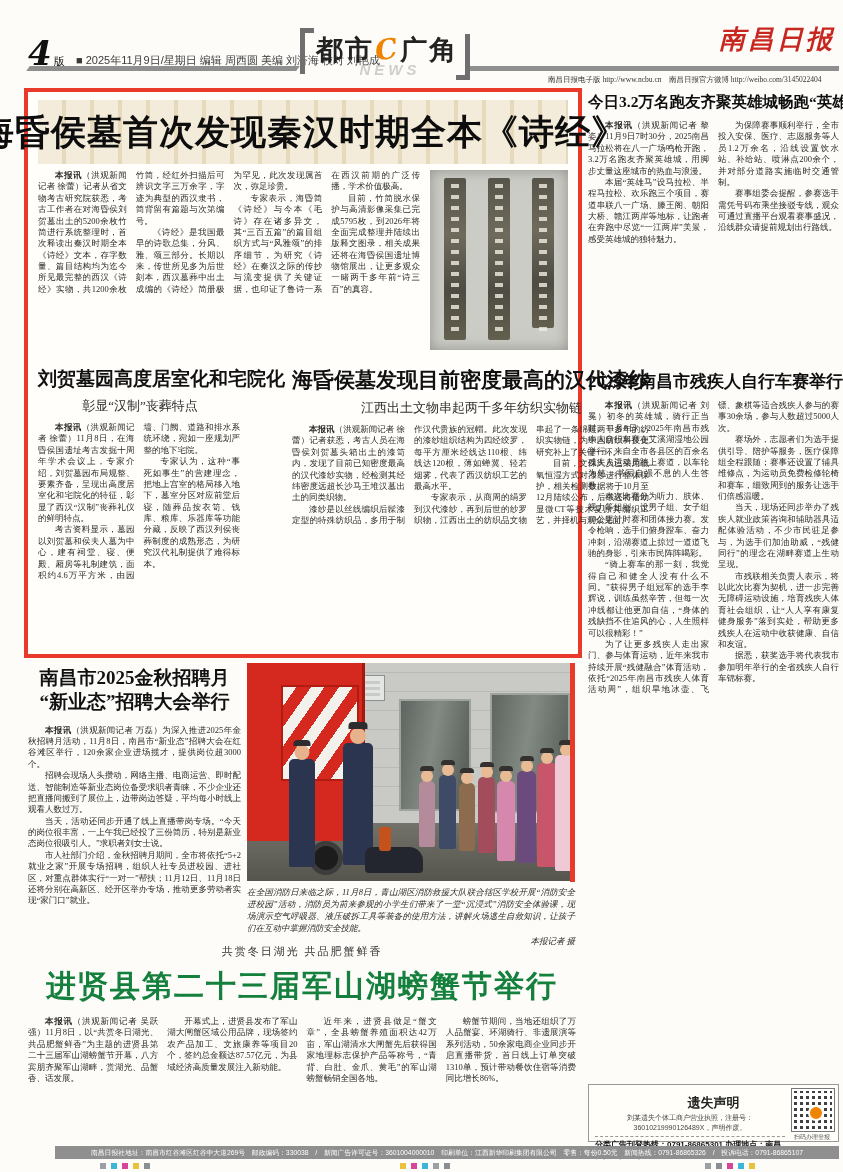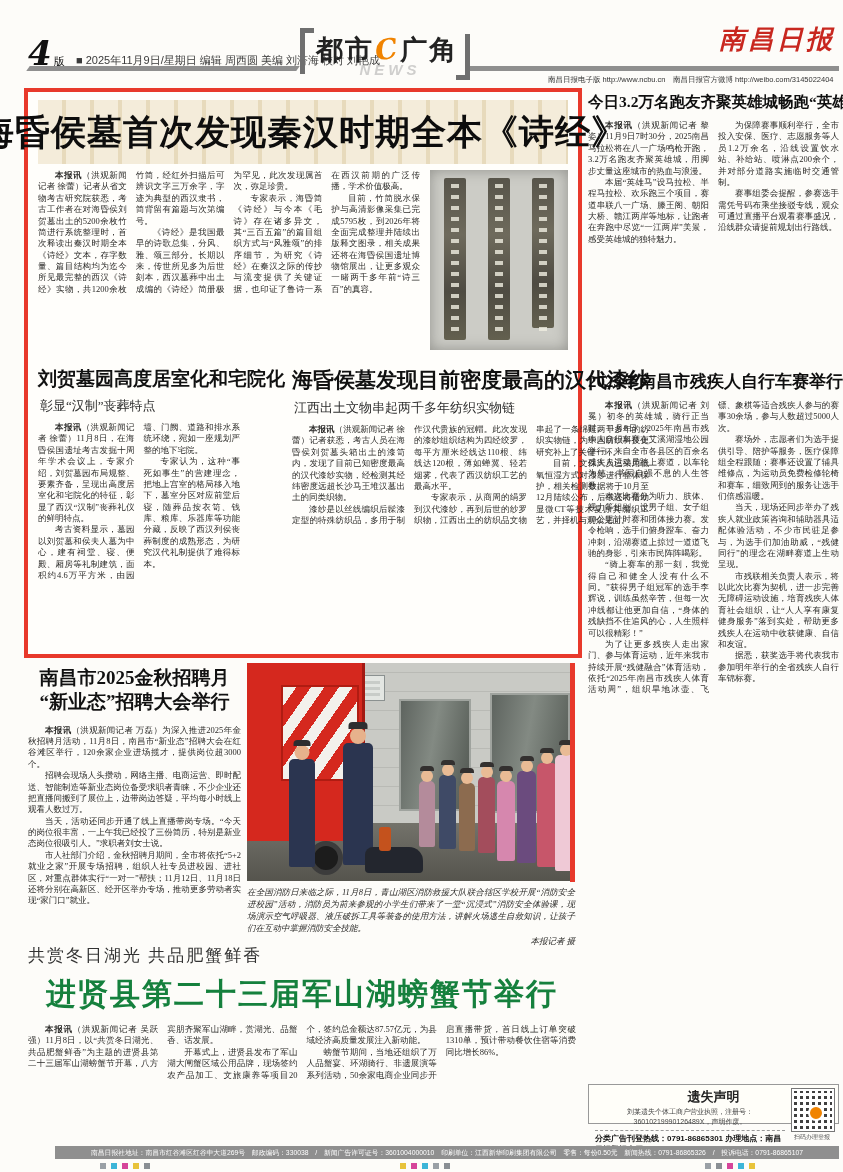--- a/index.html
+++ b/index.html
@@ -12,21 +12,21 @@
   .dateline { position:absolute; left:76px; top:53px; font-size:11px; color:#3a3a3a; font-family:"Liberation Sans",sans-serif; }
   .hbar-left { position:absolute; left:28px; top:66px; width:270px; height:5px; background:#8f8f8f; transform:skewX(-35deg); }
   .bracket-wrap { position:absolute; left:300px; top:28px; width:170px; height:52px; }
   .bracket-wrap .bl { position:absolute; left:0; top:0; width:14px; height:46px; border-left:5px solid #6f6f6f; border-top:5px solid #6f6f6f; }
   .bracket-wrap .br { position:absolute; right:0; bottom:0; width:14px; height:46px; border-right:5px solid #6f6f6f; border-bottom:5px solid #6f6f6f; }
   .section-title { position:absolute; left:16px; top:4px; width:140px; text-align:center; font-size:27px; font-weight:bold; color:#222; letter-spacing:2px; white-space:nowrap; }
   .section-title .clogo { display:inline-block; color:#f08300; font-family:"DejaVu Serif",serif; font-style:italic; font-weight:bold; font-size:28px; transform:rotate(-8deg); margin:0 1px; }
   .news-wm { position:absolute; left:30px; top:33px; width:120px; text-align:center; font-family:"Liberation Sans",sans-serif; font-style:italic; font-weight:bold; font-size:15px; color:rgba(150,150,150,.45); letter-spacing:4px; }
   .hbar-right { position:absolute; left:470px; top:66px; width:369px; height:5px; background:#8f8f8f; }
   .paper-logo { position:absolute; right:8px; top:22px; font-size:26px; font-weight:bold; font-style:italic; color:#c8271f; letter-spacing:3px; font-family:"DejaVu Serif",serif; }
-  .links-line { position:absolute; left:548px; top:75px; width:291px; font-size:7.5px; color:#333; font-family:Liberation Sans, sans-serif; white-space:nowrap; }
+  .links-line { position:absolute; left:548px; top:75px; width:291px; font-size:7.5px; color:#333; font-family:Liberation Serif, serif; white-space:nowrap; }
 
   
   .para { margin:0; text-indent:2em; font-size:8.5px; line-height:1.34; color:#2b2a28; text-align:justify; }
   .para b { font-weight:bold; }
   .colbody { column-gap:9px; overflow:hidden; }
   .c2 { column-count:2; } .c3 { column-count:3; } .c4 { column-count:4; }
 
   
   .lead-box { position:absolute; left:24px; top:88px; width:558px; height:570px; border:4px solid #e8392b; background:#fffefb; padding:8px 10px; }
   .lead-head { height:64px; display:flex; align-items:center; justify-content:center;
@@ -39,21 +39,21 @@
   .slip { position:absolute; top:8px; width:22px; height:162px; background:linear-gradient(180deg,#57544a,#6e6a5c 35%,#4e4b42 70%,#63604f); border-radius:2px; }
   .slip i { position:absolute; left:7px; top:6px; width:8px; height:150px; display:block;
     background:repeating-linear-gradient(180deg,rgba(240,238,225,.8) 0 4px,transparent 4px 11px); }
   .slip.s1 { left:14px; } .slip.s2 { left:58px; } .slip.s3 { left:102px; height:150px; }
 
   .sub-row { display:flex; gap:16px; margin-top:10px; height:276px; }
   .sub-left { width:202px; }
   .sub-right { flex:1;margin-left:36px; }
   .subhead2 { font-size:19px; font-weight:bold; color:#111; text-align:center; white-space:nowrap; }
   .sub-right .subhead2 { font-size:21px; }
-  .subdeck { font-size:13px; color:#2e2e2e; margin:5px 0 7px 2px; }
+  .subdeck { font-size:13px; color:#2e2e2e; margin:5px 0 7px 2px;text-align:center; }
   .sub-left .colbody { height:214px; }
   .sub-right .colbody { height:208px; }
 
   
   .jobfair { position:absolute; left:28px; top:666px; width:213px; }
   .jobfair h2 { font-size:19px; font-weight:bold; color:#111; line-height:1.28; text-align:center; white-space:nowrap; }
   .jobfair .body1 { margin-top:10px; height:212px; overflow:hidden; }
 
   
   .photo { position:absolute; left:247px; top:663px; width:328px; height:218px; overflow:hidden; background:#c3c4bf; }
@@ -89,34 +89,34 @@
   .k5 { left:250px; top:118px; width:18px; height:80px; background:#d687ae; }
   .k6 { left:270px; top:108px; width:19px; height:92px; background:#6b4b7e; }
   .k7 { left:290px; top:100px; width:20px; height:104px; background:#c7566a; }
   .k8 { left:308px; top:92px; width:22px; height:116px; background:#efc9d6; }
   .photo-red-rule { position:absolute; left:570px; top:663px; width:5px; height:219px; background:#e8392b; }
   .photo-caption { position:absolute; left:247px; top:887px; width:328px; font-size:8.5px; line-height:1.4; color:#2b2a28; text-align:justify;font-style:italic; }
   .photo-caption .credit { display:block; text-align:right; margin-top:1px; }
 
   
   .crab { position:absolute; left:28px; top:944px; width:548px; }
-  .crab .kicker { font-size:17px; color:#333; letter-spacing:2px; }
+  .crab .kicker { text-align:center; font-size:11px; color:#333; letter-spacing:2px; }
   .crab h2 { text-align:center; font-size:30px; font-weight:bold; color:#15803d; letter-spacing:2px; margin-top:7px; white-space:nowrap; }
   .crab .colbody { margin-top:9px; height:122px; }
 
   
   .rcol { position:absolute; left:588px; top:92px; width:251px; }
   .rart h2 { font-size:15.5px; font-weight:bold; color:#0f0f0f; white-space:nowrap; }
   .marathon .colbody { margin-top:7px; height:238px; }
   .cycling { margin-top:12px; }
   .cycling .kicker { font-size:12px; color:#333; letter-spacing:1px; }
   .cycling h2 { font-size:17px; margin-top:3px; }
   .cycling .colbody { margin-top:7px; height:656px; }
 
-  .lost-box { position:absolute; left:588px; top:1084px; width:251px; height:40px; border:1px solid #999; background:#fffef9; padding:3px 6px; font-family:"Liberation Sans",sans-serif; }
+  .lost-box { position:absolute; left:588px; top:1084px; width:251px; height:58px; border:1px solid #999; background:#fffef9; padding:9px 6px; font-family:"Liberation Sans",sans-serif; }
   .lost-box .t { text-align:center; font-family:"Liberation Serif",serif; font-weight:bold; font-size:13px; color:#222; }
   .lost-box .b { font-size:7px; color:#444; text-align:center; margin-top:1px; width:190px; }
   .lost-box .dash { border-top:1px dashed #999; margin:3px 0 2px; width:190px; }
   .lost-box .h { font-size:8px; font-weight:bold; color:#111; width:192px; }
   .qr { position:absolute; right:4px; top:4px; width:42px; height:42px; background:
       repeating-linear-gradient(0deg,#222 0 3px,#fff 3px 6px),
       repeating-linear-gradient(90deg,#222 0 3px,#fff 3px 6px);
       background-blend-mode:screen; border:2px solid #fff; outline:1px solid #777; }
   .qr::after { content:""; position:absolute; left:14px; top:14px; width:12px; height:12px; background:#f08300; border-radius:50%; border:2px solid #fff; }
   .qr-cap { position:absolute; right:2px; top:48px; width:48px; font-size:6px; color:#555; text-align:center; }
@@ -232,20 +232,21 @@
     <span>在全国消防日来临之际，11月8日，青山湖区消防救援大队联合辖区学校开展“消防安全进校园”活动，消防员为前来参观的小学生们带来了一堂“沉浸式”消防安全体验课，现场演示空气呼吸器、液压破拆工具等装备的使用方法，讲解火场逃生自救知识，让孩子们在互动中掌握消防安全技能。</span>
     <span class="credit">本报记者 摄</span>
   </div>
 
   <div class="crab">
     <div class="kicker">共赏冬日湖光 共品肥蟹鲜香</div>
     <h2>进贤县第二十三届军山湖螃蟹节举行</h2>
     <div class="colbody c4">
         <p class="para"><b>本报讯</b>（洪观新闻记者 吴跃强）11月8日，以“共赏冬日湖光、共品肥蟹鲜香”为主题的进贤县第二十三届军山湖螃蟹节开幕，八方宾朋齐聚军山湖畔，赏湖光、品蟹香、话发展。</p>
         <p class="para">开幕式上，进贤县发布了军山湖大闸蟹区域公用品牌，现场签约农产品加工、文旅康养等项目20个，签约总金额达87.57亿元，为县域经济高质量发展注入新动能。</p>
+        <p class="para">近年来，进贤县做足“蟹文章”，全县螃蟹养殖面积达42万亩，军山湖清水大闸蟹先后获得国家地理标志保护产品等称号，“青背、白肚、金爪、黄毛”的军山湖螃蟹畅销全国各地。</p>
         <p class="para">螃蟹节期间，当地还组织了万人品蟹宴、环湖骑行、非遗展演等系列活动，50余家电商企业同步开启直播带货，首日线上订单突破1310单，预计带动餐饮住宿等消费同比增长86%。</p>
       </div>
   </div>
 
   <div class="rcol">
     <div class="rart marathon">
       <h2>今日3.2万名跑友齐聚英雄城畅跑“英雄马”</h2>
       <div class="colbody c2">
           <p class="para"><b>本报讯</b>（洪观新闻记者 黎姿）11月9日7时30分，2025南昌马拉松将在八一广场鸣枪开跑，3.2万名跑友齐聚英雄城，用脚步丈量这座城市的热血与浪漫。</p>
           <p class="para">本届“英雄马”设马拉松、半程马拉松、欢乐跑三个项目，赛道串联八一广场、滕王阁、朝阳大桥、赣江两岸等地标，让跑者在奔跑中尽览“一江两岸”美景，感受英雄城的独特魅力。</p>

